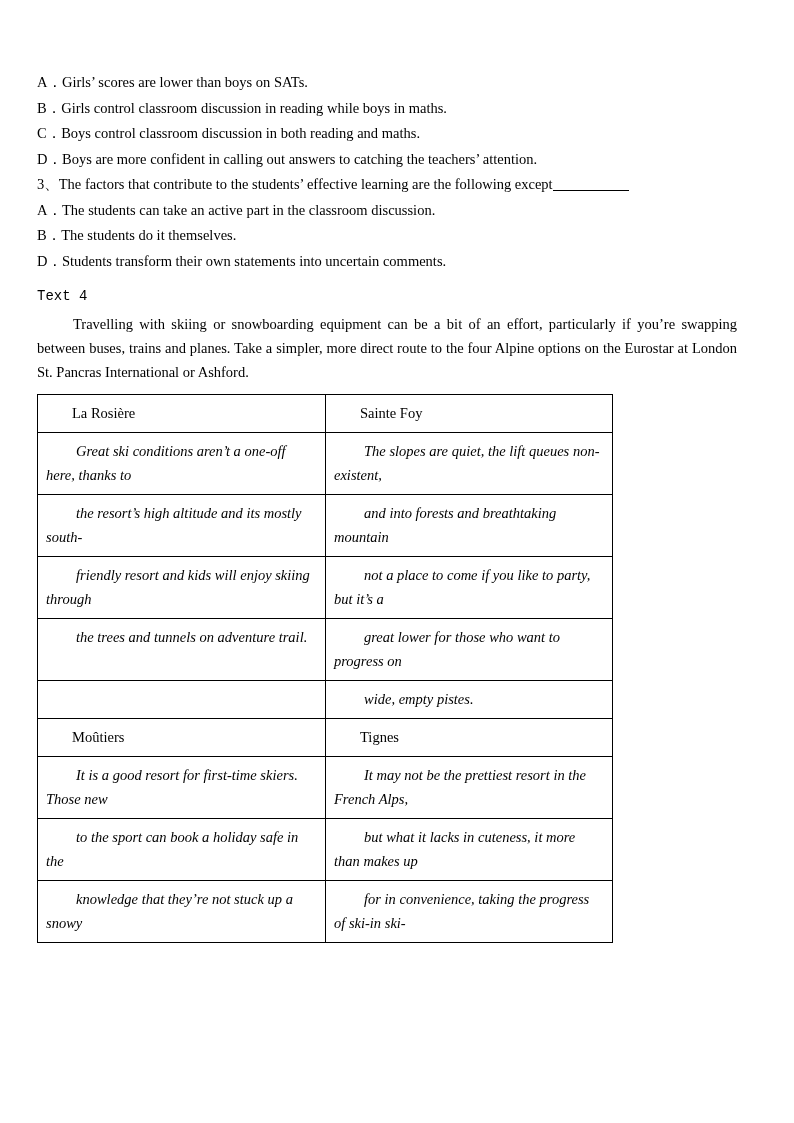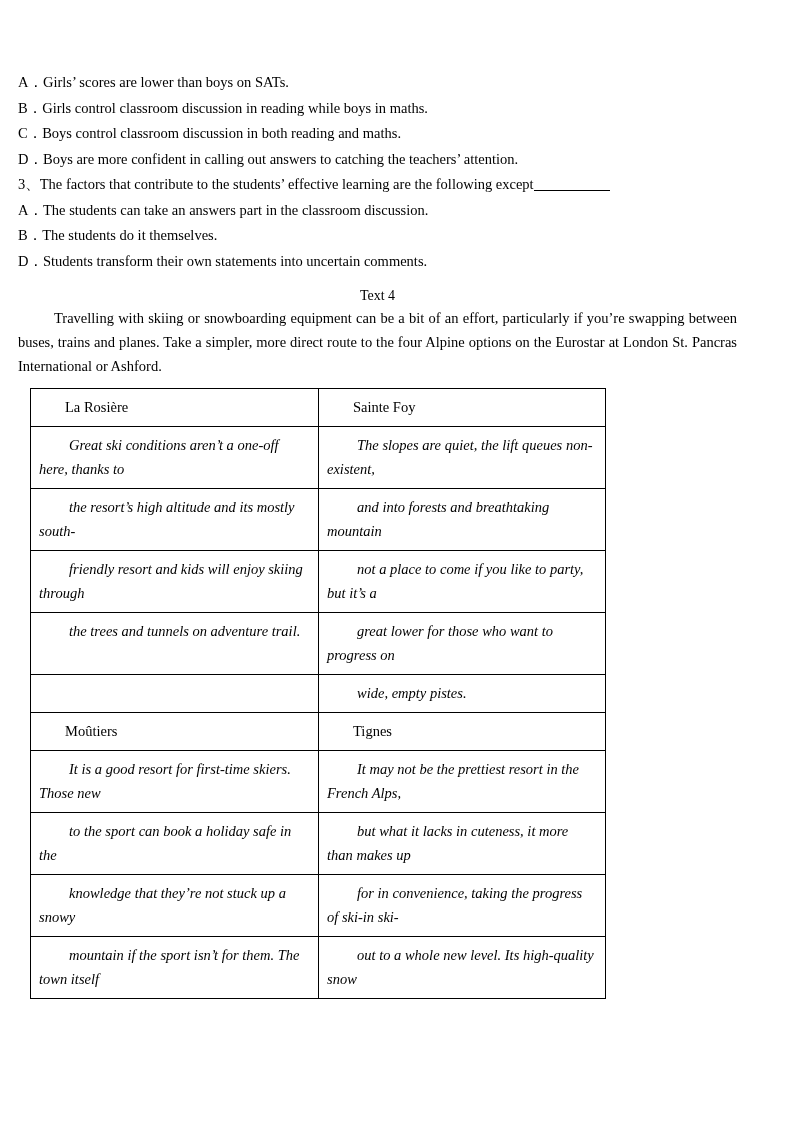--- a/index.html
+++ b/index.html
@@ -12,56 +12,56 @@
     height: 1123px;
     font-family: "Liberation Serif", "DejaVu Serif", serif;
     color: #000000;
     position: relative;
     overflow: hidden;
   }
   .page {
     box-sizing: border-box;
     width: 794px;
     height: 1123px;
-    padding: 70px 57px 40px 18px;
+    padding: 70px 57px 40px 37px;
   }
   .q-line {
     font-size: 14.5px;
     line-height: 25.5px;
     margin: 0 0 0 0;
     padding: 0;
     white-space: nowrap;
   }
   .opt-label {
     letter-spacing: 0px;
   }
   .blank {
     display: inline-block;
     border-bottom: 1px solid #000;
     width: 76px;
     vertical-align: -2px;
   }
   .text-head {
-    text-align: center;
-    font-family: Liberation Serif, serif;
+    text-align: left;
+    font-family: Liberation Mono, monospace;
     font-size: 14px;
     margin-top: 14px;
-    margin-bottom: 2px;
+    margin-bottom: 8px;
   }
   .para {
     font-size: 14.5px;
     line-height: 24px;
     text-align: justify;
     text-indent: 36px;
     margin: 0 0 10px 0;
   }
   table.tbl {
     border-collapse: collapse;
     width: 543px;
-    margin-left: 12px;
+    margin-left: 0px;
     table-layout: fixed;
   }
   table.tbl td {
     border: 1px solid #000;
     vertical-align: top;
     font-size: 14.5px;
     line-height: 24px;
     padding: 6px 8px 7px 8px;
     height: 22px;
   }
@@ -74,21 +74,21 @@
 <body>
 
 <div class="page">
 
   <div id="qlist">
       <div class="q-line"><span class="opt-label">A．</span><span>Girls’ scores are lower than boys on SATs.</span></div>
       <div class="q-line"><span class="opt-label">B．</span><span>Girls control classroom discussion in reading while boys in maths.</span></div>
       <div class="q-line"><span class="opt-label">C．</span><span>Boys control classroom discussion in both reading and maths.</span></div>
       <div class="q-line"><span class="opt-label">D．</span><span>Boys are more confident in calling out answers to catching the teachers’ attention.</span></div>
       <div class="q-line"><span class="opt-label">3、</span><span>The factors that contribute to the students’ effective learning are the following except</span><span class="blank"></span></div>
-      <div class="q-line"><span class="opt-label">A．</span><span>The students can take an answers part in the classroom discussion.</span></div>
+      <div class="q-line"><span class="opt-label">A．</span><span>The students can take an active part in the classroom discussion.</span></div>
       <div class="q-line"><span class="opt-label">B．</span><span>The students do it themselves.</span></div>
       <div class="q-line"><span class="opt-label">D．</span><span>Students transform their own statements into uncertain comments.</span></div>
     </div>
 
   <div class="text-head">Text 4</div>
 
   <p class="para">Travelling with skiing or snowboarding equipment can be a bit of an effort, particularly if you’re swapping between buses, trains and planes. Take a simpler, more direct route to the four Alpine options on the Eurostar at London St. Pancras International or Ashford.</p>
 
   <table class="tbl">
     <tbody id="tbody">
@@ -165,24 +165,16 @@
           </td>
         </tr>
         <tr>
           <td class="c1">
             <span class="ind">knowledge that they’re not stuck up a snowy</span>
           </td>
           <td class="c2">
             <span class="ind">for in convenience, taking the progress of ski-in ski-</span>
           </td>
         </tr>
-        <tr>
-          <td class="c1">
-            <span class="ind">mountain if the sport isn’t for them. The town itself</span>
-          </td>
-          <td class="c2">
-            <span class="ind">out to a whole new level. Its high-quality snow</span>
-          </td>
-        </tr>
       </tbody>
   </table>
 
 </div>
 
 </body></html>

